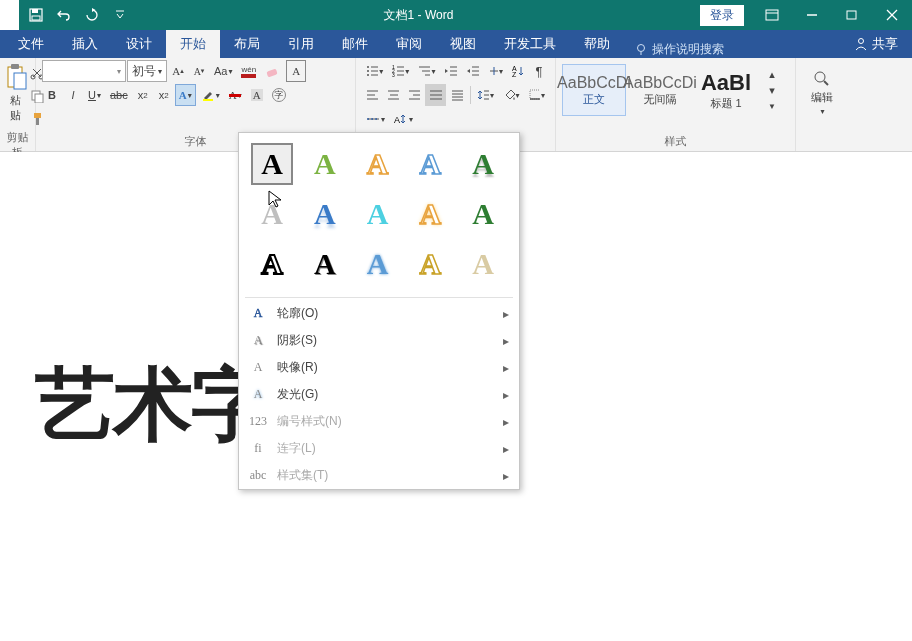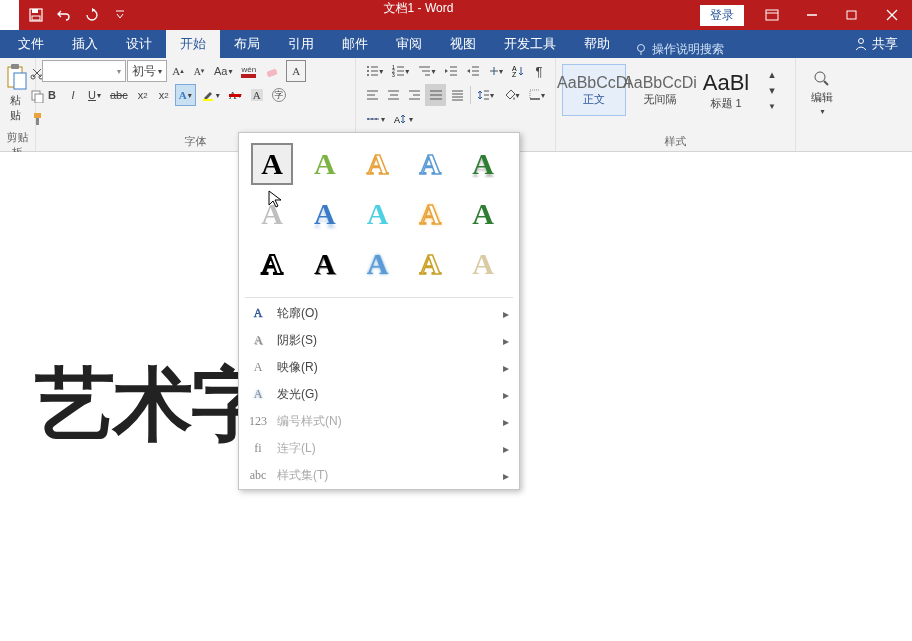--- a/index.html
+++ b/index.html
@@ -1,17 +1,17 @@
 <!DOCTYPE html>
 <html><head>
 <meta charset="utf-8">
 <style>
 *{margin:0;padding:0;box-sizing:border-box;font-family:"Microsoft YaHei","Segoe UI",sans-serif;}
 body{background:#fff;width:912px;height:641px;overflow:hidden;position:relative;}
-.titlebar{height:30px;background:#b91c1c;display:flex;color:#fff;font-size:12px;margin-left:19px;}
+.titlebar{height:30px;background:#0f766e;display:flex;align-items:center;color:#fff;font-size:12px;margin-left:19px;}
 .qat{display:flex;align-items:center;padding:0 4px;gap:2px;}
 .qat-btn{width:26px;height:26px;display:flex;align-items:center;justify-content:center;cursor:pointer;}
 .doc-title{flex:1;text-align:center;}
 .win-controls{display:flex;align-items:center;gap:0;}
 .login-btn{background:#fff;color:#2b579a;padding:2px 10px;font-size:12px;margin-right:8px;cursor:pointer;}
 .win-btn{width:40px;height:30px;display:flex;align-items:center;justify-content:center;cursor:pointer;}
 .ribbon-tabs{height:28px;background:#2b579a;display:flex;align-items:flex-end;color:#fff;font-size:13px;padding-left:4px;}
 .rtab{padding:5px 14px;cursor:pointer;}
 .rtab.active{background:#f3f3f3;color:#2b579a;}
 .rtab-spacer{flex:1;}
@@ -389,21 +389,21 @@
     <div style="display:flex;gap:2px;padding-top:4px;">
       <div class="style-tile sel">
         <div class="style-prev">AaBbCcDi</div>
         <div style="color:#2b579a;">正文</div>
       </div>
       <div class="style-tile">
         <div class="style-prev">AaBbCcDi</div>
         <div>无间隔</div>
       </div>
       <div class="style-tile">
-        <div class="style-prev" style="font-size:22px;font-weight:normal;color:#222;">AaBl</div>
+        <div class="style-prev" style="font-size:22px;font-weight:bold;color:#222;">AaBl</div>
         <div>标题 1</div>
       </div>
       <div style="display:flex;flex-direction:column;justify-content:center;gap:2px;padding-left:2px;">
         <div class="rbtn" style="width:14px;height:14px;">▴</div>
         <div class="rbtn" style="width:14px;height:14px;">▾</div>
         <div class="rbtn" style="width:14px;height:14px;font-size:8px;">▼</div>
       </div>
     </div>
     <div class="rgroup-label">样式</div>
   </div>

